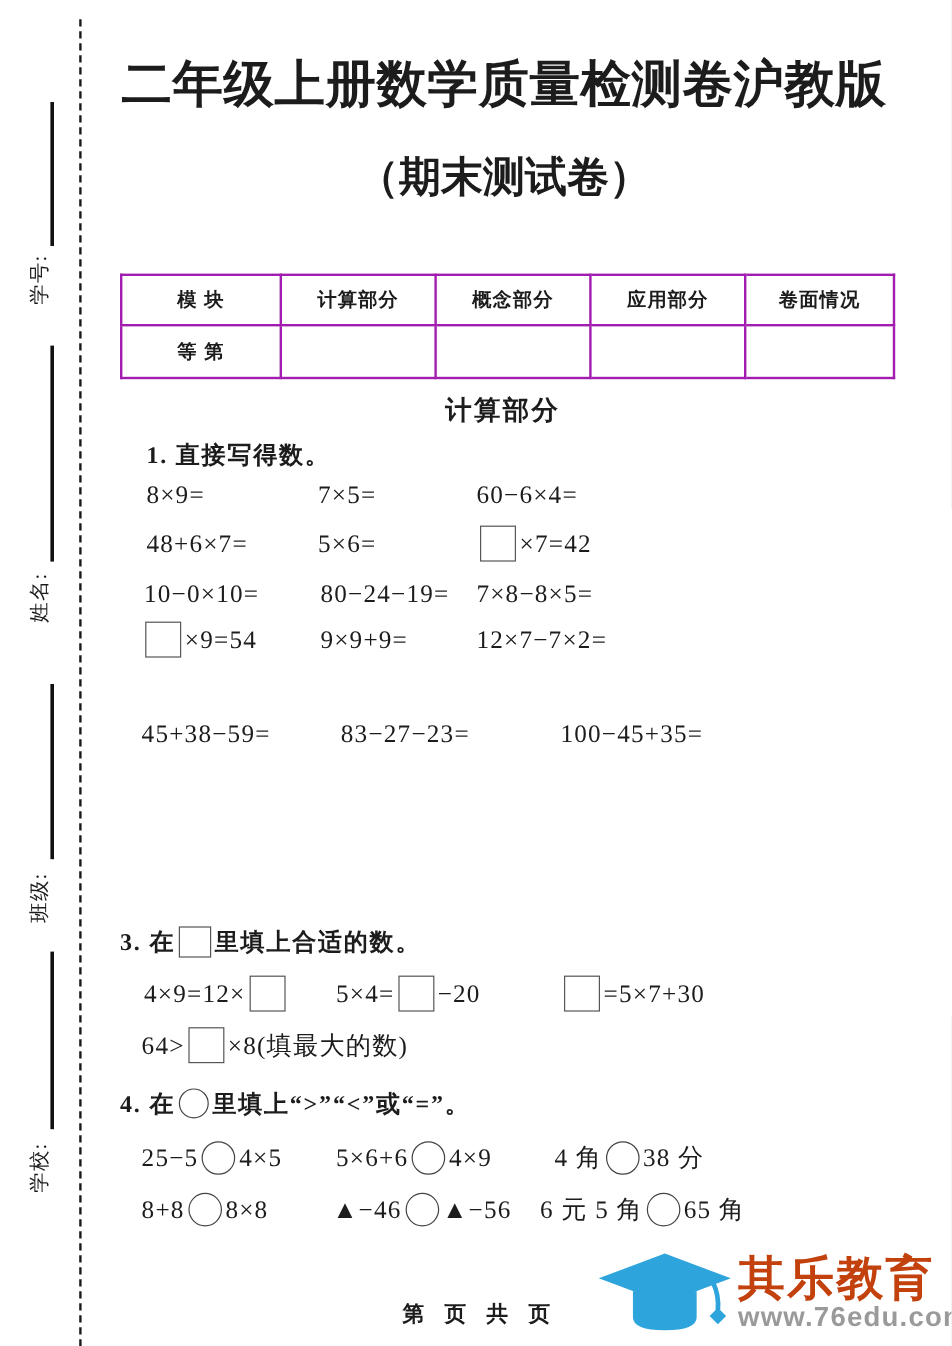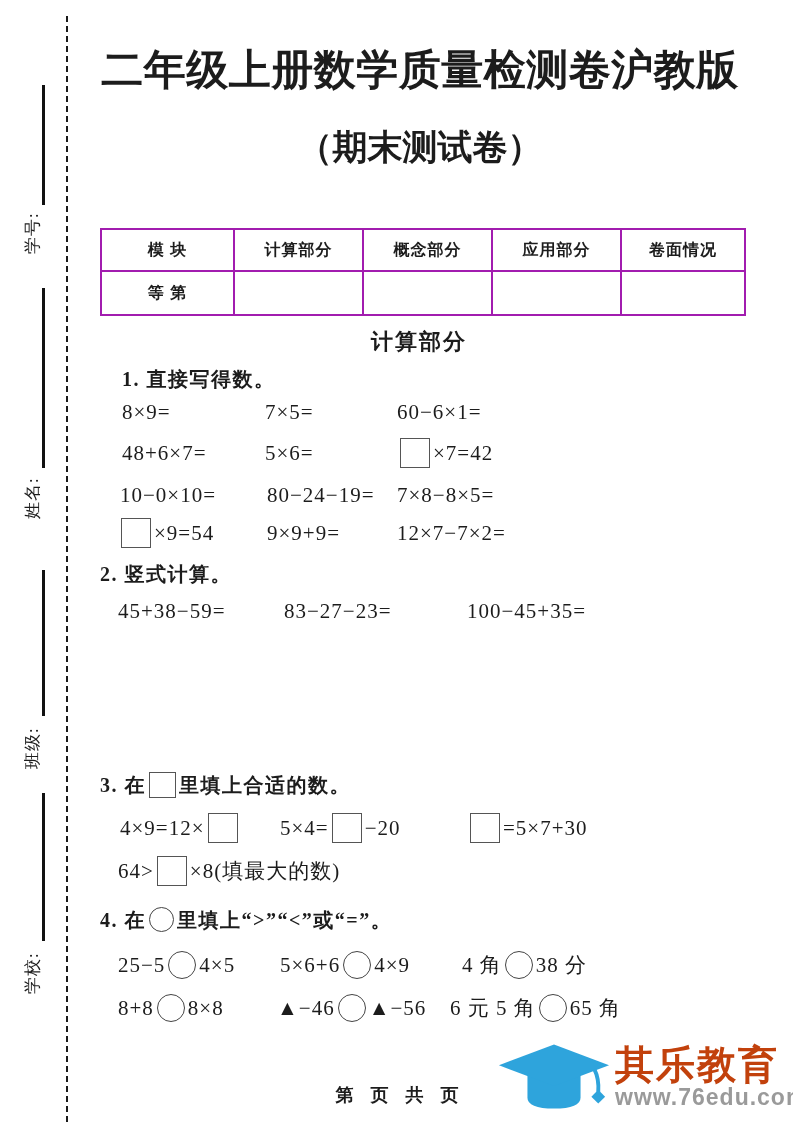--- a/index.html
+++ b/index.html
@@ -138,35 +138,34 @@
       <td></td>
     </tr>
   </tbody>
     </table>
 
   <div class="part-heading">计算部分</div>
 
   <div class="q-title" style="left:100px;top:366px;margin-left:22px;">1. 直接写得数。</div>
   <span class="eq" style="left:122px;top:396px;">8×9=</span>
   <span class="eq" style="left:265px;top:396px;">7×5=</span>
-  <span class="eq" style="left:397px;top:396px;">60−6×1=</span>
+  <span class="eq" style="left:397px;top:396px;">60−6×4=</span>
 
   <span class="eq" style="left:122px;top:437px;">48+6×7=</span>
   <span class="eq" style="left:265px;top:437px;">5×6=</span>
   <span class="eq" style="left:397px;top:437px;"><span class="sq-box"></span>×7=42</span>
 
   <span class="eq" style="left:120px;top:479px;">10−0×10=</span>
   <span class="eq" style="left:267px;top:479px;">80−24−19=</span>
   <span class="eq" style="left:397px;top:479px;">7×8−8×5=</span>
 
   <span class="eq" style="left:118px;top:517px;"><span class="sq-box"></span>×9=54</span>
   <span class="eq" style="left:267px;top:517px;">9×9+9=</span>
   <span class="eq" style="left:397px;top:517px;">12×7−7×2=</span>
 
-  <div class="q-title" style="left:100px;top:561px;">2. 竖式计算。</div>
   <span class="eq" style="left:118px;top:595px;">45+38−59=</span>
   <span class="eq" style="left:284px;top:595px;">83−27−23=</span>
   <span class="eq" style="left:467px;top:595px;">100−45+35=</span>
 
   <div class="q-title" style="left:100px;top:772px;">3. 在<span class="sq-box"></span>里填上合适的数。</div>
   <span class="eq" style="left:120px;top:812px;">4×9=12×<span class="sq-box"></span></span>
   <span class="eq" style="left:280px;top:812px;">5×4=<span class="sq-box"></span>−20</span>
   <span class="eq" style="left:467px;top:812px;"><span class="sq-box"></span>=5×7+30</span>
 
   <span class="eq" style="left:118px;top:855px;">64&gt;<span class="sq-box"></span>×8(填最大的数)</span>

